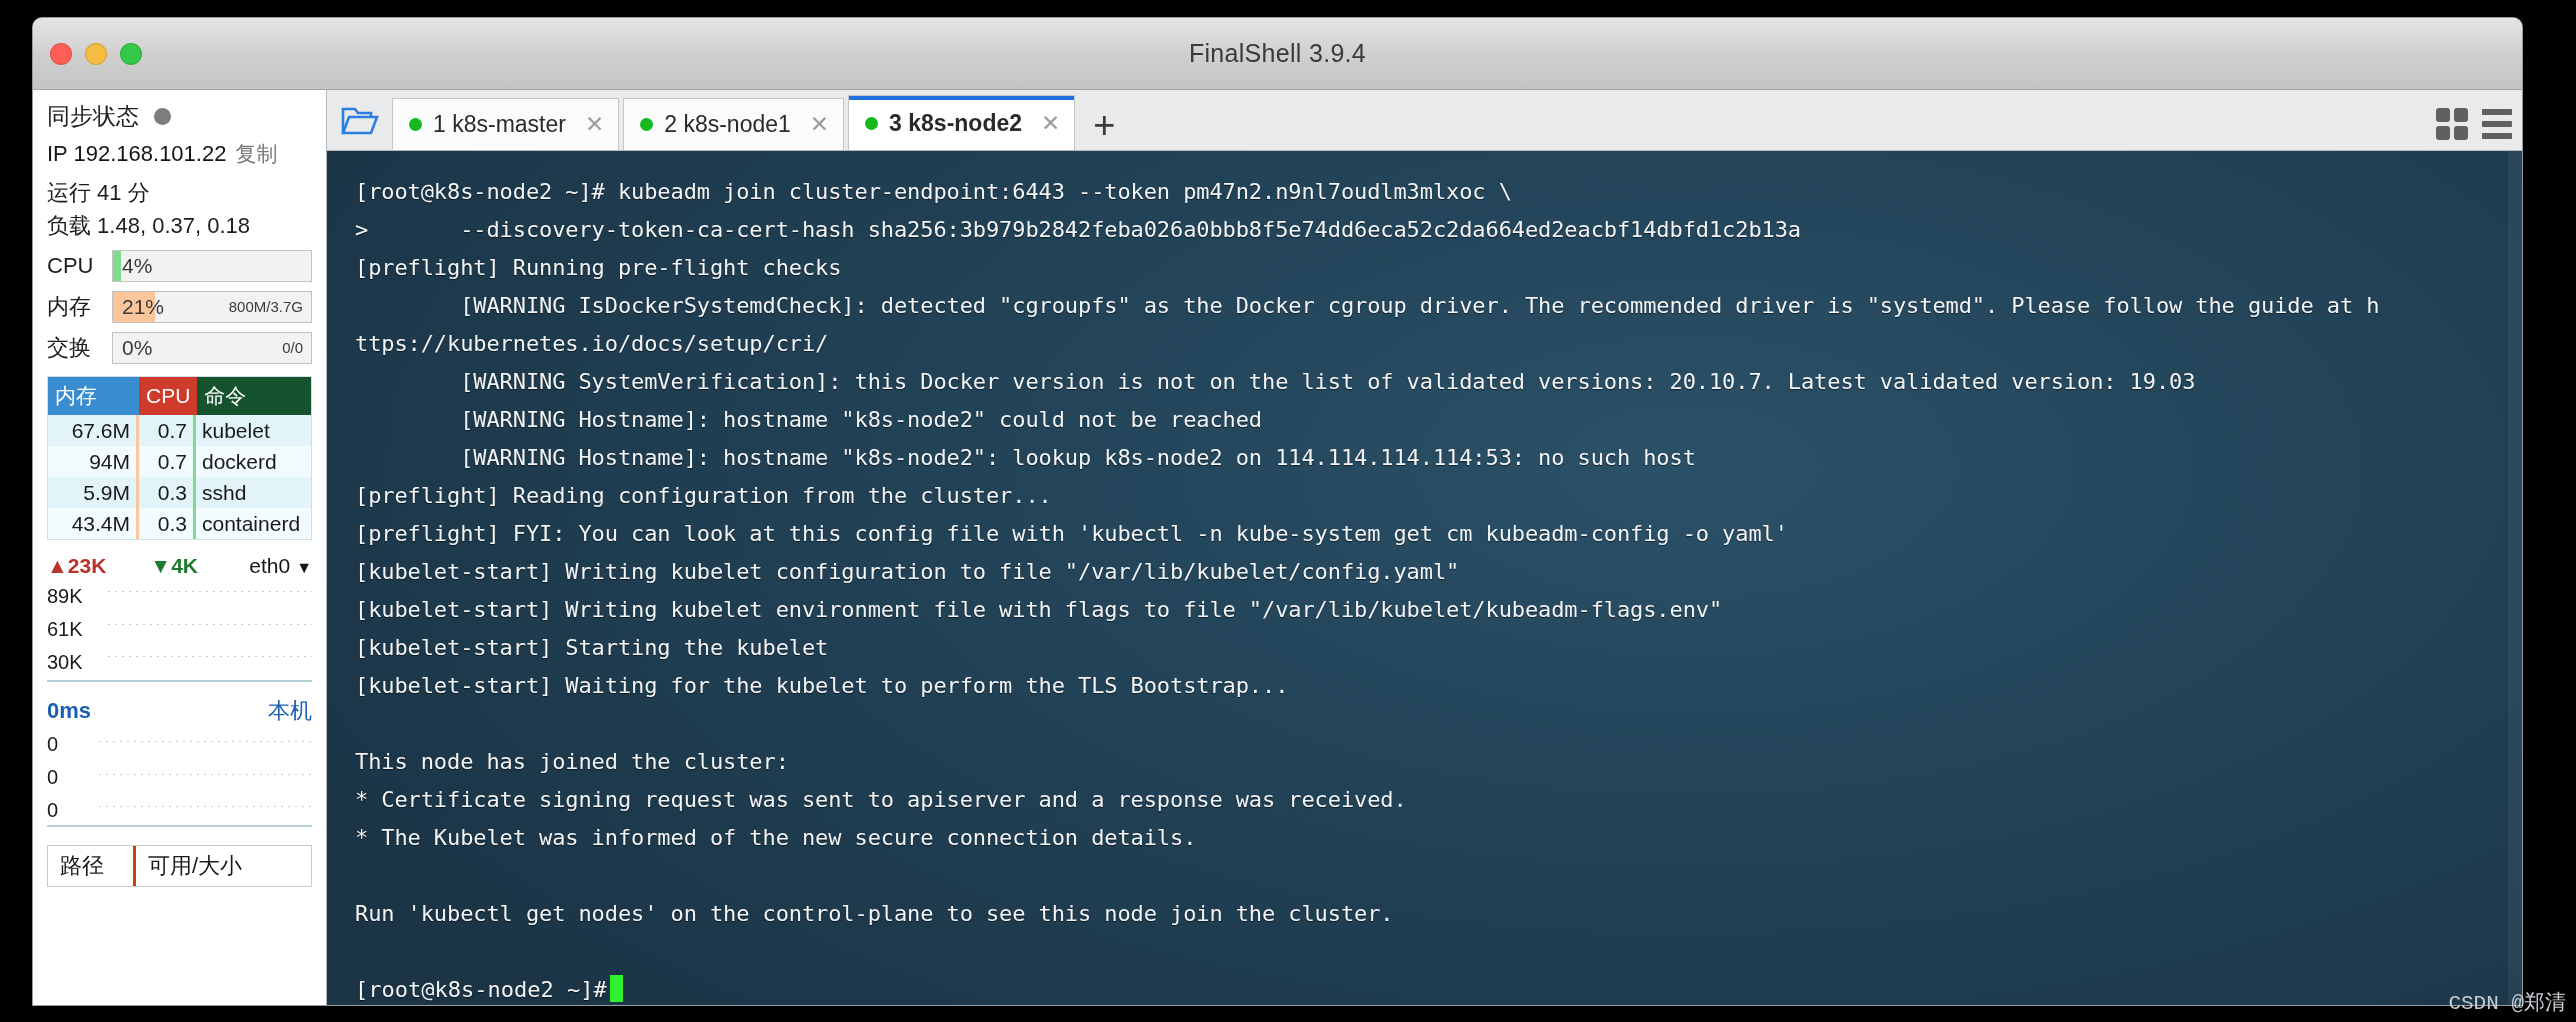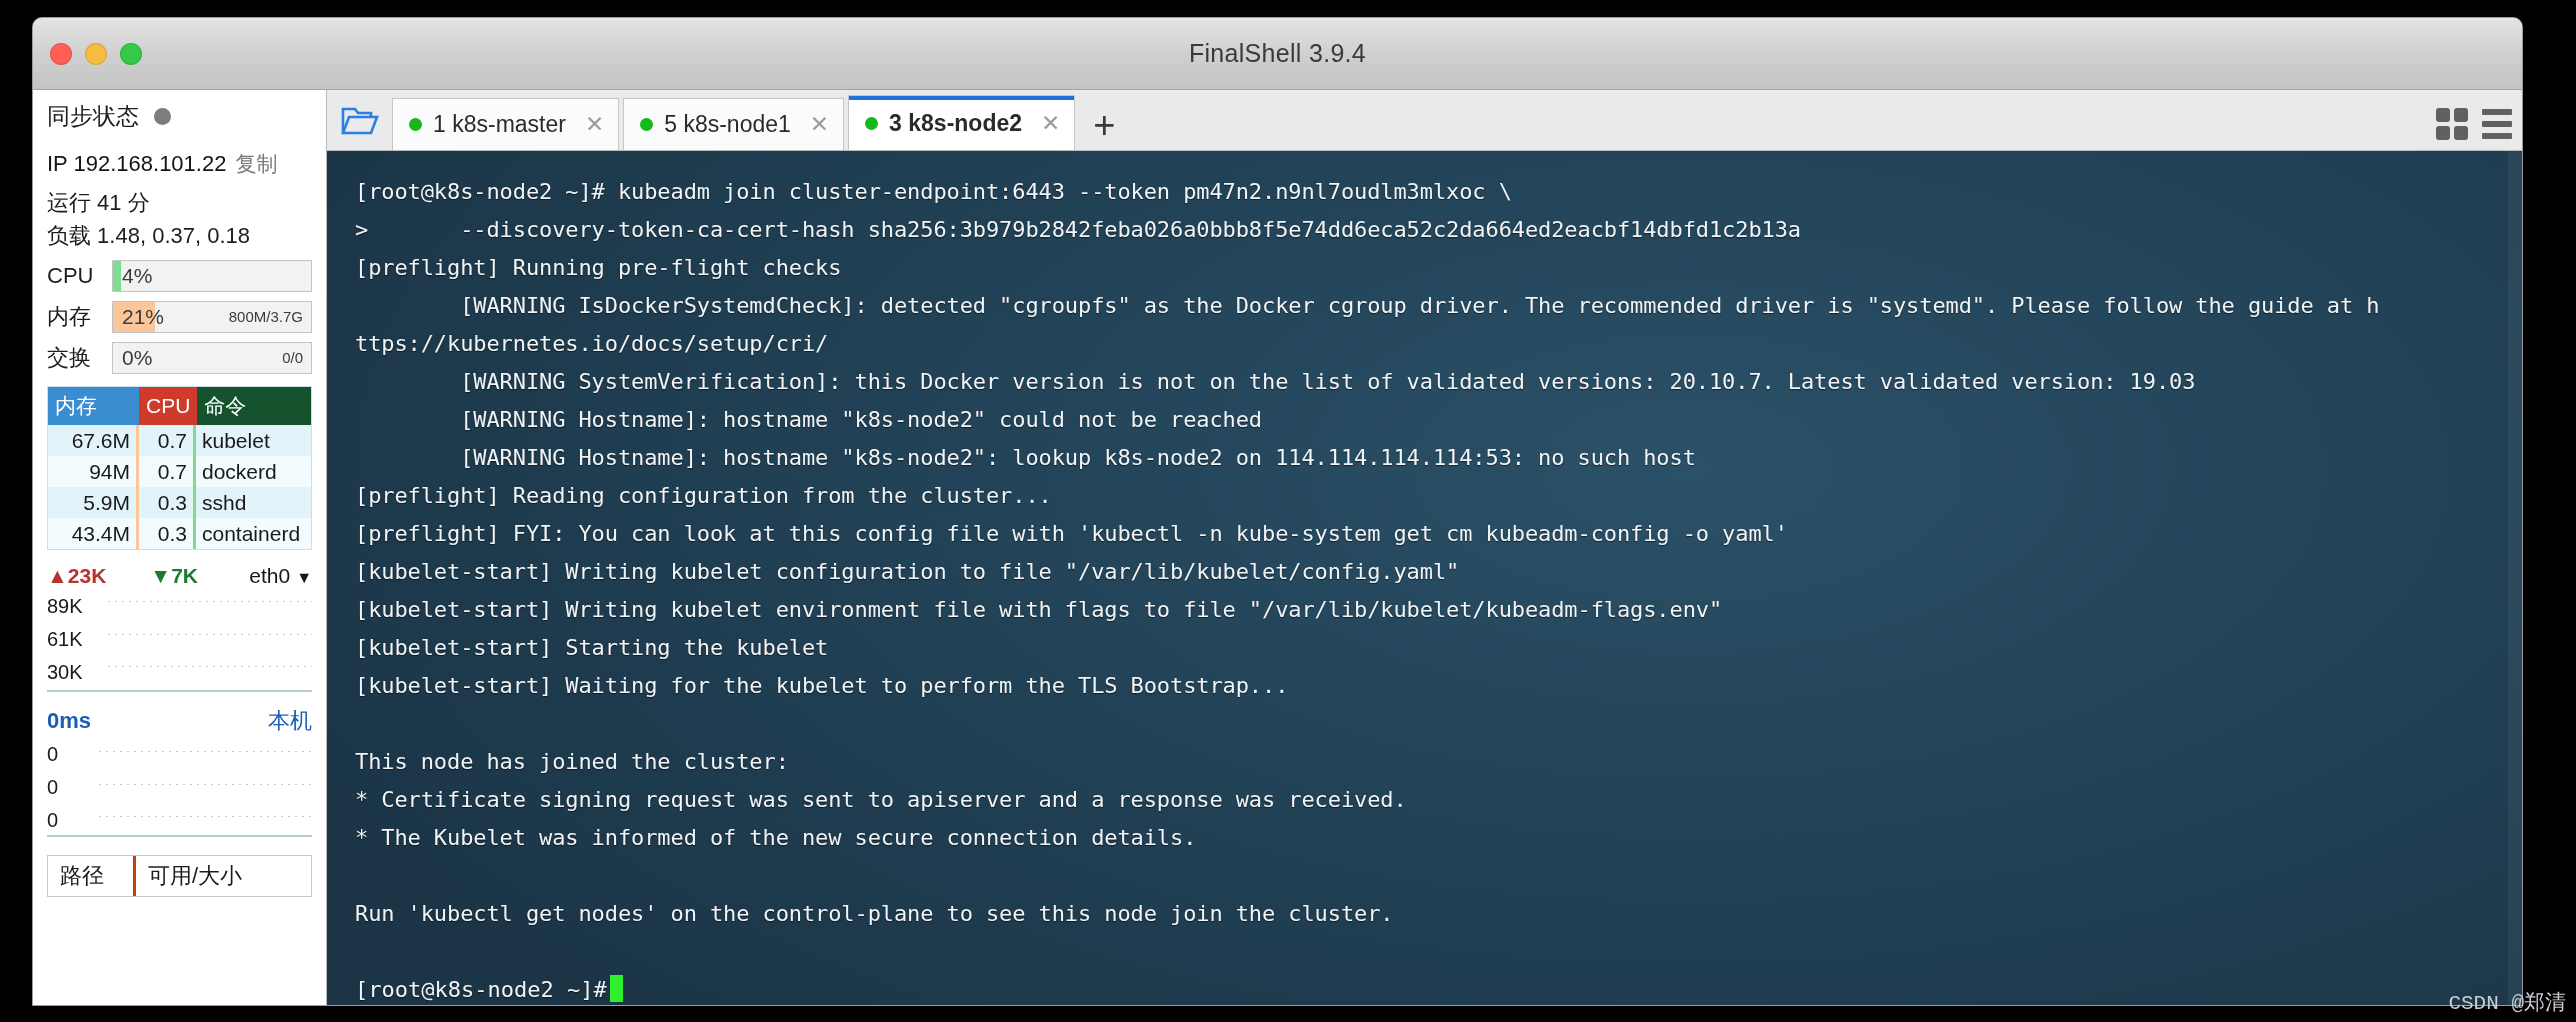--- a/index.html
+++ b/index.html
@@ -48,21 +48,21 @@
     border-right: 1px solid #b9b9b9;
     font-size: 21px; color: #1d1d1d;
     position: relative;
     overflow: hidden;
   }
   .sb-row { padding: 0 14px; }
   .sync-row { display: flex; align-items: center; gap: 15px; margin-top: 11px; }
   .sync-label { font-size: 23px; }
   .sync-dot { width: 17px; height: 17px; border-radius: 50%; background: #7d7d7d; }
 
-  .ip-row { margin-top: 18px; display: flex; align-items: baseline; gap: 9px; }
+  .ip-row { margin-top: 8px; display: flex; align-items: baseline; gap: 9px; }
   .ip-text { font-size: 22px; color: #141414; }
   .copy-link { font-size: 21px; color: #7a7a7a; }
 
   .sysinfo-btn {
     margin: 12px 14px 0 14px;
     height: 41px; line-height: 39px; text-align: center;
     background: #eaf4fb; border: 1px solid #b9c9d4;
     font-size: 22px; color: #222;
   }
 
@@ -321,21 +321,21 @@
               <div class="pc pc-mem">43.4M</div>
               <div class="pc pc-cpu">0.3</div>
               <div class="pc pc-cmd">containerd</div>
             </div>
           </div>
       </div>
 
       <div class="net-wrap">
         <div class="net-head">
           <span class="net-up">▲<span>23K</span></span>
-          <span class="net-down">▼<span>7K</span></span>
+          <span class="net-down">▼<span>4K</span></span>
           <span class="net-if"><span>eth0</span><span class="caret">▼</span></span>
         </div>
         <div class="graph">
           <div class="glabels">
             <div>89K</div>
             <div>61K</div>
             <div>30K</div>
           </div>
           <div class="gplot">
             <div class="bars" id="net-bars">
@@ -529,21 +529,21 @@
         </div>
 
         <div id="tabs-container" style="display:flex;align-items:flex-end;">
             <div class="tab">
               <span class="tab-dot"></span>
               <span class="tab-label">1 k8s-master</span>
               <span class="tab-close">✕</span>
             </div>
             <div class="tab">
               <span class="tab-dot"></span>
-              <span class="tab-label">5 k8s-node1</span>
+              <span class="tab-label">2 k8s-node1</span>
               <span class="tab-close">✕</span>
             </div>
             <div class="tab active">
               <span class="tab-dot"></span>
               <span class="tab-label">3 k8s-node2</span>
               <span class="tab-close">✕</span>
             </div>
           </div>
 
         <div class="tab-add">+</div>

